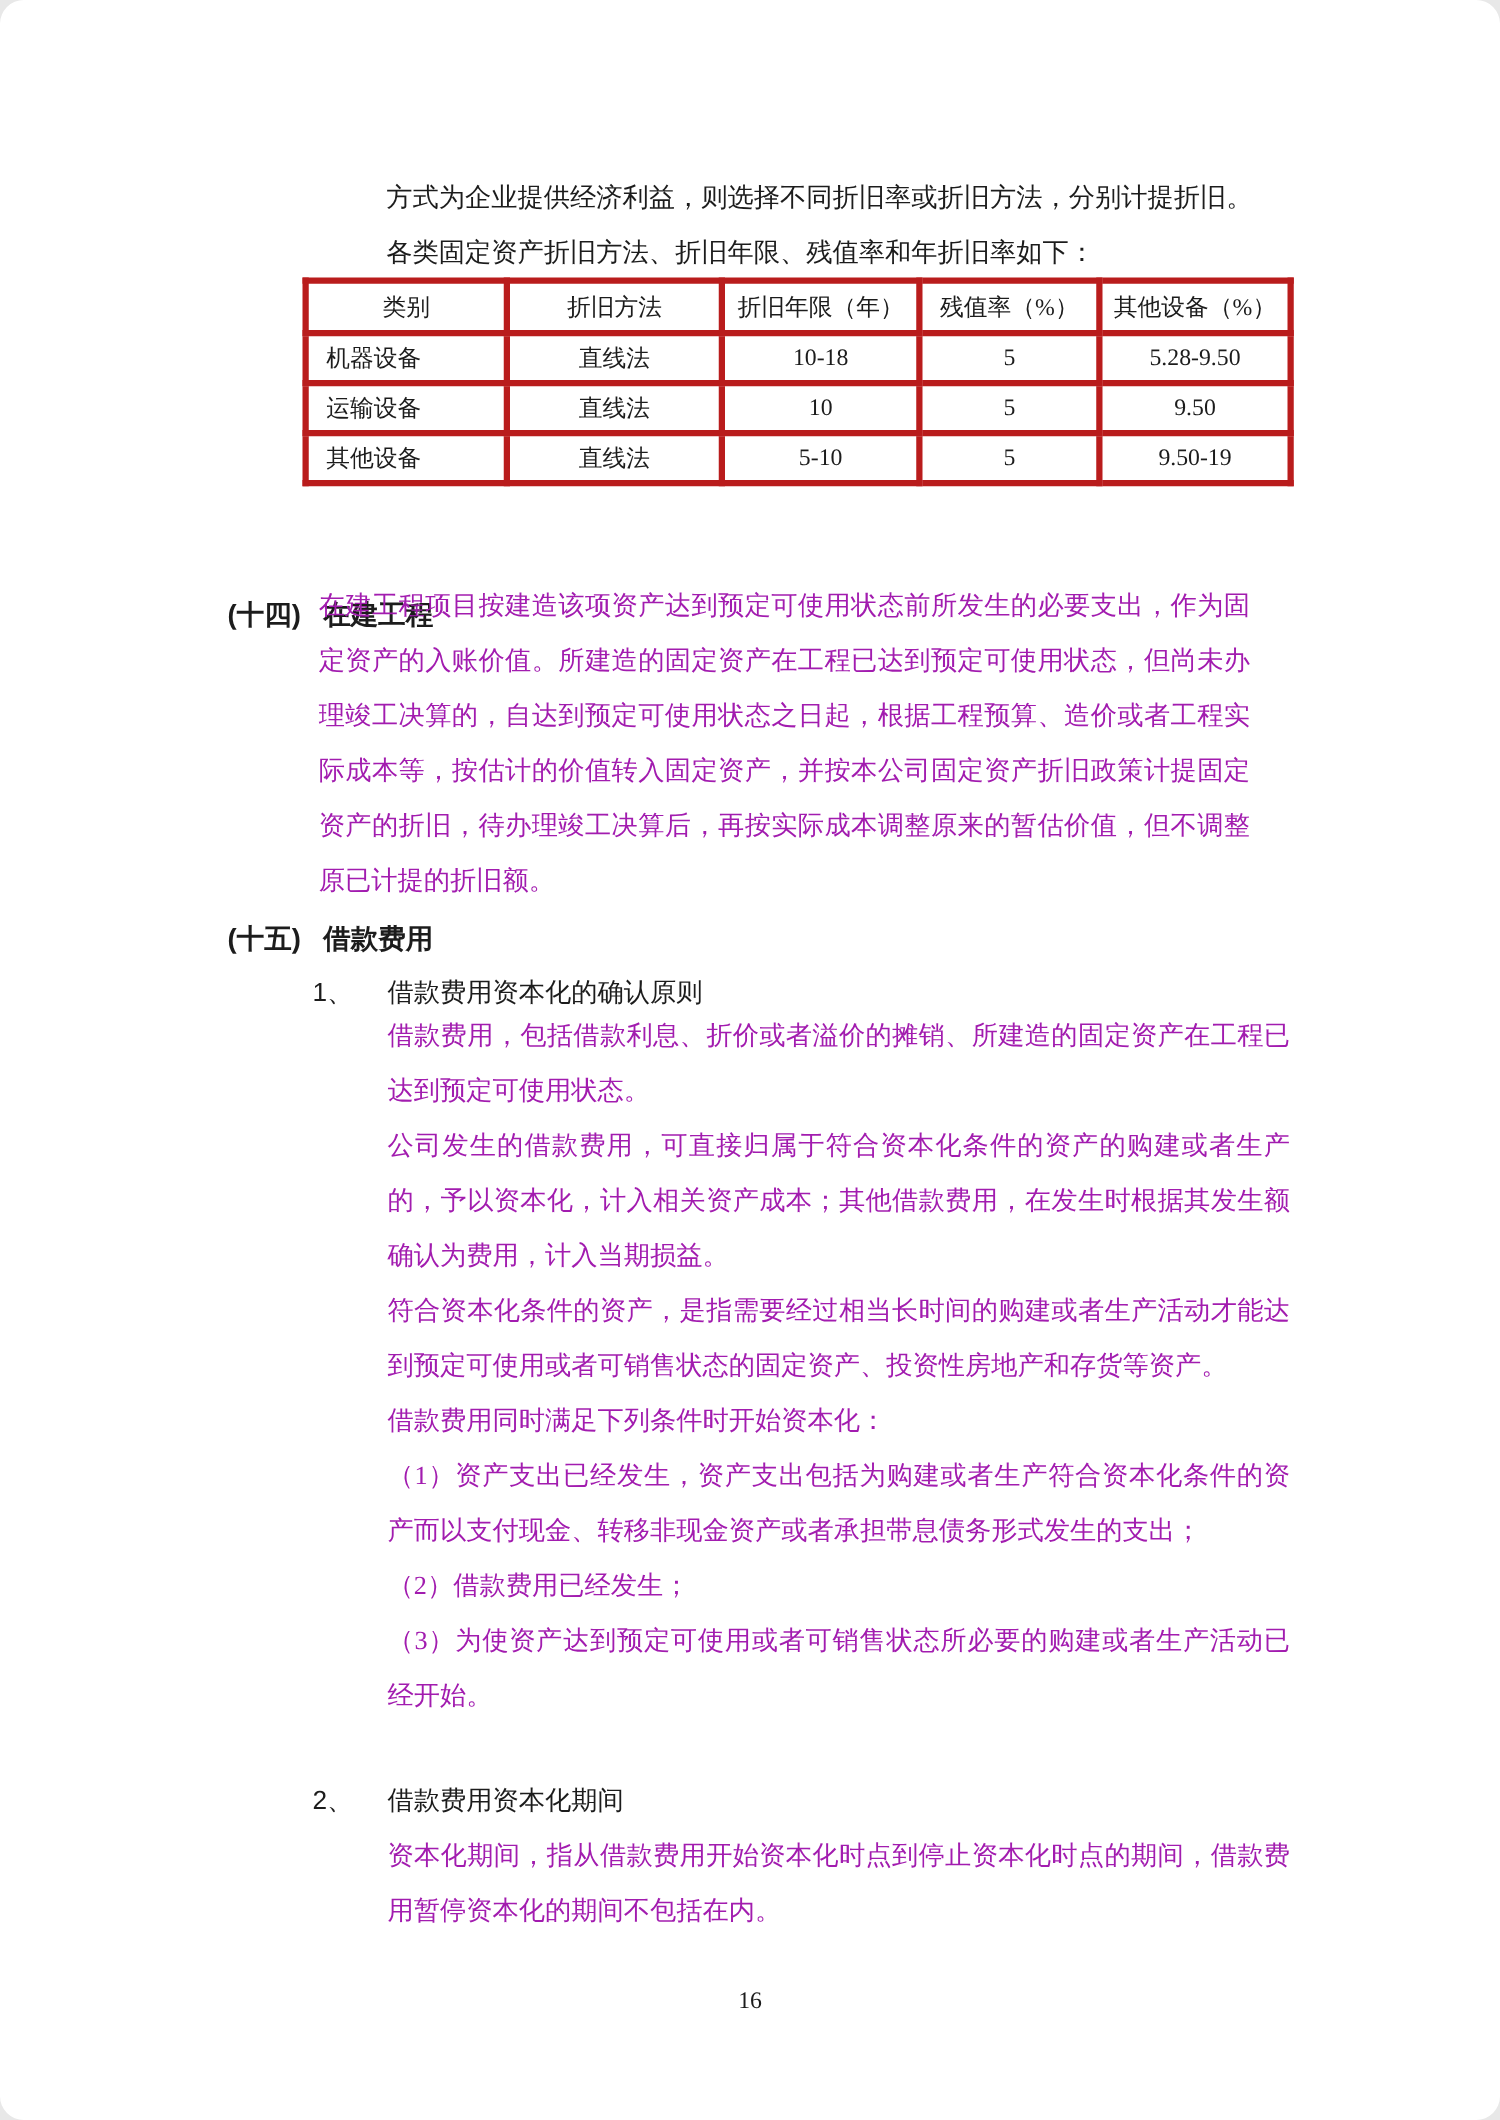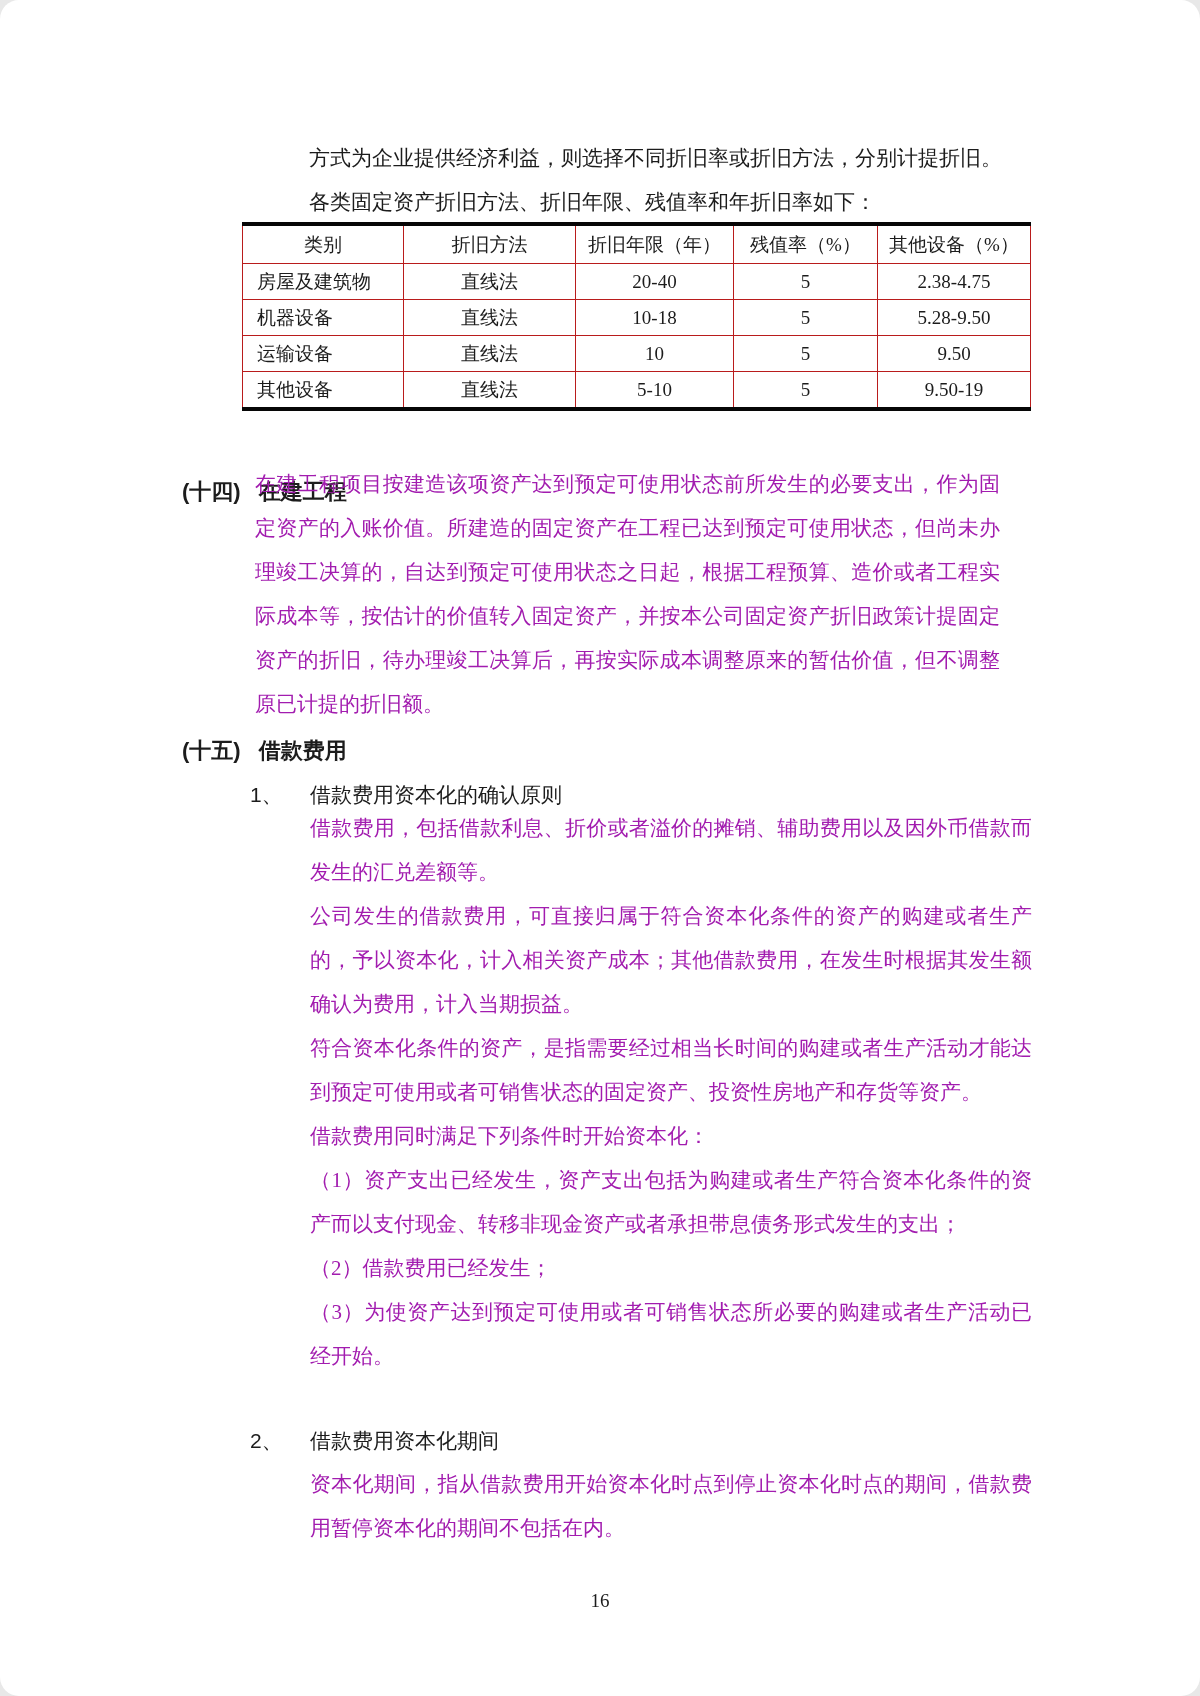--- a/index.html
+++ b/index.html
@@ -20,21 +20,21 @@
   }
   
   table.dep {
     position:absolute; top:222px; left:242px; width:788px;
     border-collapse:collapse; table-layout:fixed;
     border-top:4px solid #060606; border-bottom:4px solid #060606;
     border-left:1px solid #8f8f8f; border-right:1px solid #8f8f8f;
     font-size:19px;
   }
   table.dep th, table.dep td {
-    border:1px solid #b91c1c;
+    border:5px solid #b91c1c;
     text-align:center; font-weight:normal; padding:0;
     overflow:hidden; white-space:nowrap;
   }
   table.dep th { height:37px; }
   table.dep td { height:35px; }
   table.dep td.cat { text-align:left; padding-left:14px; }
   
   .sec-heading {
     position:absolute; left:182px;
     font-family:"Liberation Sans","DejaVu Sans",sans-serif;
@@ -90,27 +90,20 @@
       <tr>
         <th>类别</th>
         <th>折旧方法</th>
         <th>折旧年限（年）</th>
         <th>残值率（%）</th>
         <th>其他设备（%）</th>
       </tr>
     </thead>
     <tbody>
       <tr>
-        <td class="cat">房屋及建筑物</td>
-        <td>直线法</td>
-        <td>20-40</td>
-        <td>5</td>
-        <td>2.38-4.75</td>
-      </tr>
-      <tr>
         <td class="cat">机器设备</td>
         <td>直线法</td>
         <td>10-18</td>
         <td>5</td>
         <td>5.28-9.50</td>
       </tr>
       <tr>
         <td class="cat">运输设备</td>
         <td>直线法</td>
         <td>10</td>
@@ -137,21 +130,21 @@
   <div class="sec-heading sec15-h">
     <span>(十五)</span>
     <span>借款费用</span>
   </div>
 
   <div class="sub-heading sub1-h">
     <span class="sub-num">1、</span><span>借款费用资本化的确认原则</span>
   </div>
 
   <div class="sub-body sub1-b">
-    <div class="para">借款费用，包括借款利息、折价或者溢价的摊销、辅助费用以及因外币借款而发生的汇兑差额等。</div>
+    <div class="para">借款费用，包括借款利息、折价或者溢价的摊销、所建造的固定资产在工程已达到预定可使用状态。</div>
     <div class="para">公司发生的借款费用，可直接归属于符合资本化条件的资产的购建或者生产的，予以资本化，计入相关资产成本；其他借款费用，在发生时根据其发生额确认为费用，计入当期损益。</div>
     <div class="para">符合资本化条件的资产，是指需要经过相当长时间的购建或者生产活动才能达到预定可使用或者可销售状态的固定资产、投资性房地产和存货等资产。</div>
     <div class="para">借款费用同时满足下列条件时开始资本化：</div>
     <div class="para">（1）资产支出已经发生，资产支出包括为购建或者生产符合资本化条件的资产而以支付现金、转移非现金资产或者承担带息债务形式发生的支出；</div>
     <div class="para">（2）借款费用已经发生；</div>
     <div class="para">（3）为使资产达到预定可使用或者可销售状态所必要的购建或者生产活动已经开始。</div>
   </div>
 
   <div class="sub-heading sub2-h">
     <span class="sub-num">2、</span><span>借款费用资本化期间</span>

